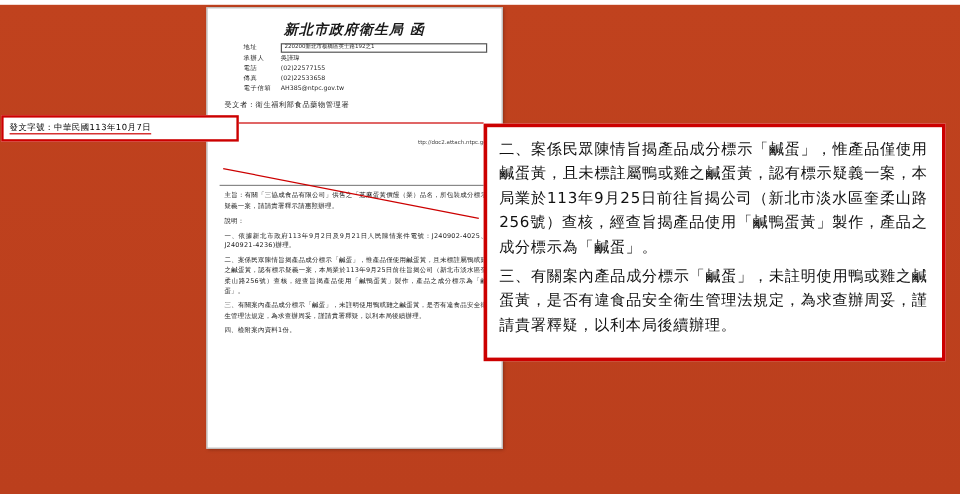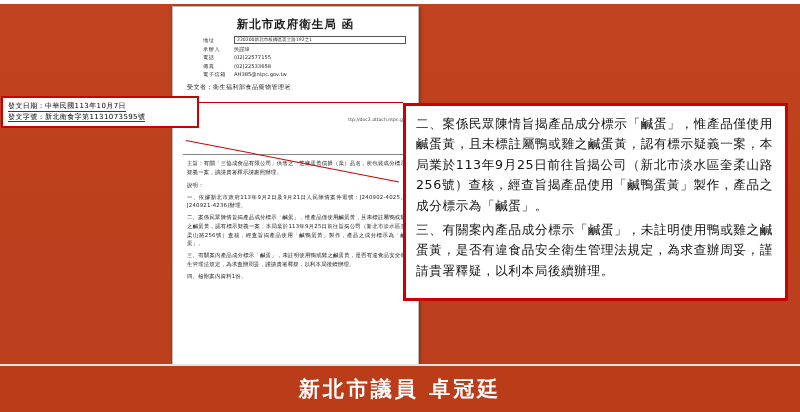--- a/index.html
+++ b/index.html
@@ -55,20 +55,21 @@
     font-family: "DejaVu Sans", sans-serif;
     color: #1a1a1a;
   }
   .doc-title {
     text-align: center;
     font-size: 11.5px;
     font-weight: bold;
     letter-spacing: 1px;
     margin-top: 10px;
     margin-bottom: 4px;
+    font-style: italic;
   }
   .doc-meta {
     margin: 0 12px 0 30px;
     font-size: 5.2px;
     line-height: 1.55;
     color: #2a2a2a;
   }
   .doc-meta-row {
     display: flex;
     align-items: center;
@@ -238,29 +239,23 @@
       <p class="sec-head">說明：</p>
       <p>一、依據新北市政府113年9月2日及9月21日人民陳情案件電號：J240902-4025、J240921-4236)辦理。</p>
       <p>二、案係民眾陳情旨揭產品成分標示「鹹蛋」，惟產品僅使用鹹蛋黃，且未標註屬鴨或雞之鹹蛋黃，認有標示疑義一案，本局業於113年9月25日前往旨揭公司（新北市淡水區奎柔山路256號）查核，經查旨揭產品使用「鹹鴨蛋黃」製作，產品之成分標示為「鹹蛋」。</p>
       <p>三、有關案內產品成分標示「鹹蛋」，未註明使用鴨或雞之鹹蛋黃，是否有違食品安全衛生管理法規定，為求查辦周妥，謹請貴署釋疑，以利本局後續辦理。</p>
       <p>四、檢附案內資料1份。</p>
     </div>
   </div>
 
   <div class="issue-block">
     <div class="issue-line">
-      <span class="und">發文日期：中華民國113年10月7日</span>
-    </div>
-    <div class="issue-line">
-      <span class="und">發文字號：新北衛食字第1131073595號</span>
+      <span class="und">發文字號：中華民國113年10月7日</span>
     </div>
   </div>
 
   <div class="zoom-panel">
     <p class="zoom-para">二、案係民眾陳情旨揭產品成分標示「鹹蛋」，惟產品僅使用鹹蛋黃，且未標註屬鴨或雞之鹹蛋黃，認有標示疑義一案，本局業於113年9月25日前往旨揭公司（新北市淡水區奎柔山路256號）查核，經查旨揭產品使用「鹹鴨蛋黃」製作，產品之成分標示為「鹹蛋」。</p>
     <p class="zoom-para">三、有關案內產品成分標示「鹹蛋」，未註明使用鴨或雞之鹹蛋黃，是否有違食品安全衛生管理法規定，為求查辦周妥，謹請貴署釋疑，以利本局後續辦理。</p>
   </div>
 
-  <div class="banner">
-    <span class="banner-text">新北市議員 卓冠廷</span>
-  </div>
 
 </div>
 
 </body></html>

